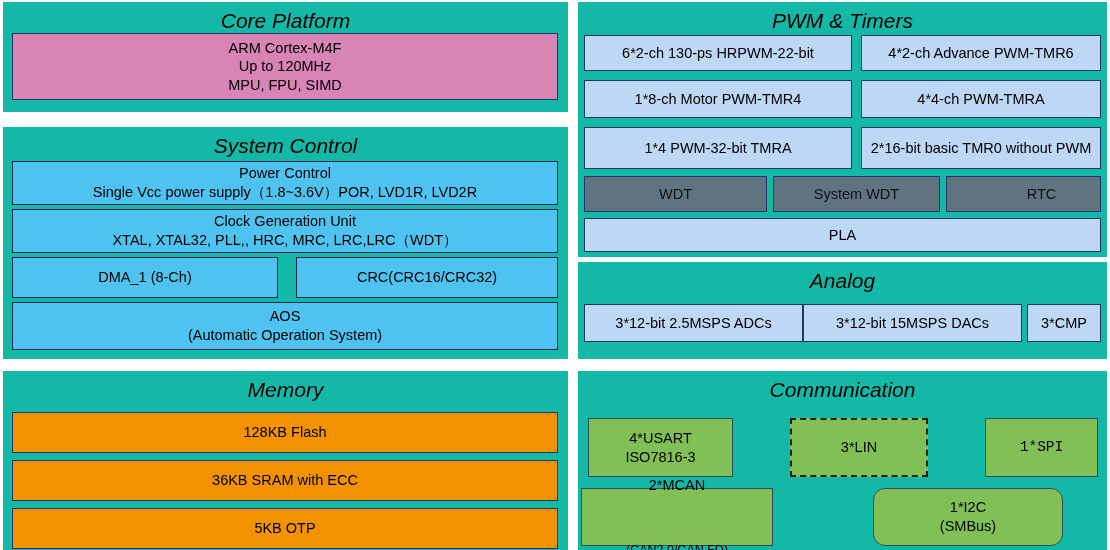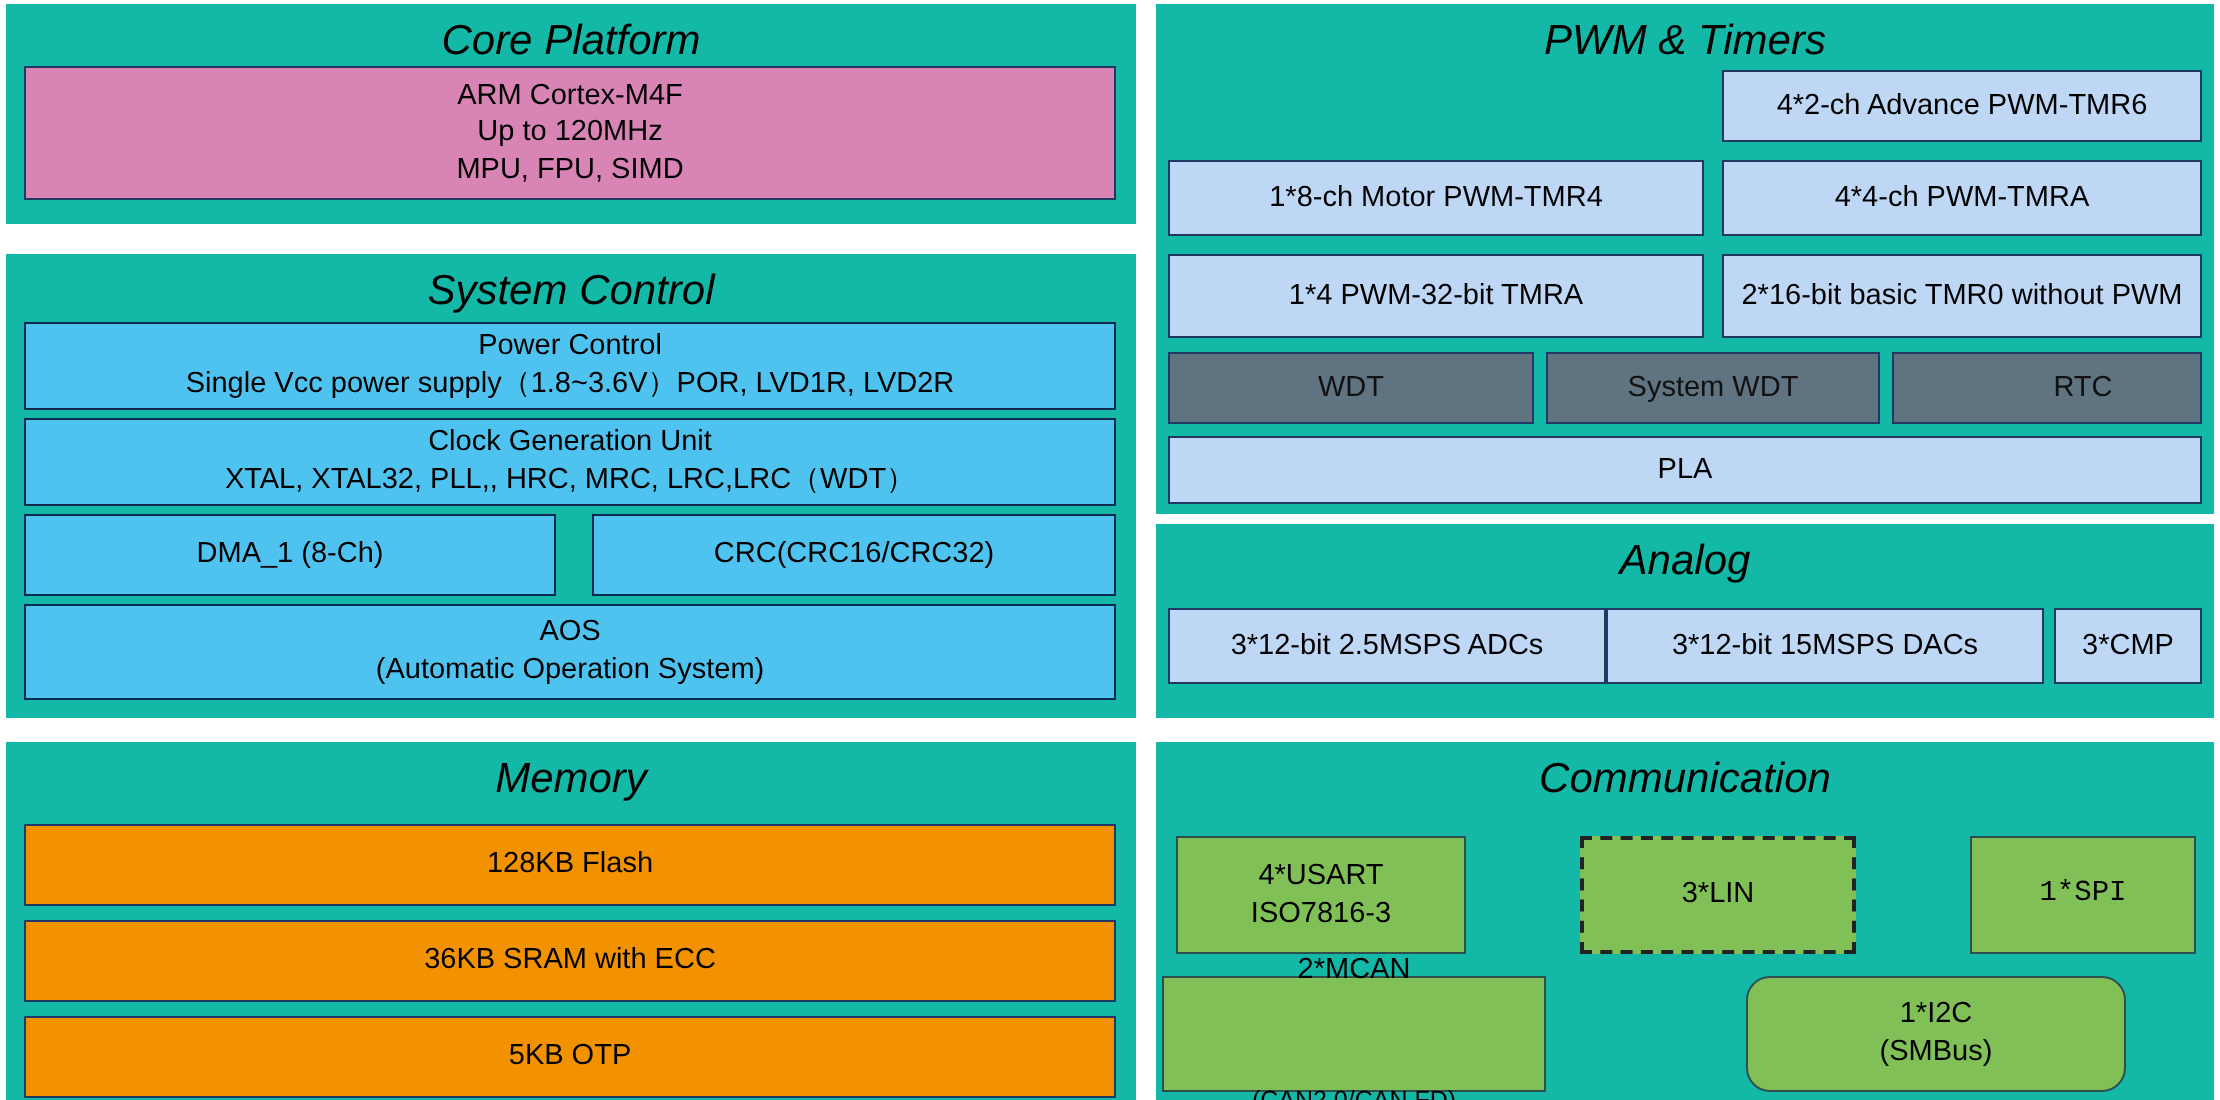--- a/index.html
+++ b/index.html
@@ -90,20 +90,21 @@
   <div class="panel" style="left:3px;top:371px;width:565px;height:179px;">
     <div class="panel-title" style="top:8px;">Memory</div>
     <div class="blk c-orange" style="left:9px;top:41px;width:546px;height:41px;">128KB Flash</div>
     <div class="blk c-orange" style="left:9px;top:89px;width:546px;height:41px;">36KB SRAM with ECC</div>
     <div class="blk c-orange" style="left:9px;top:137px;width:546px;height:41px;">5KB OTP</div>
   </div>
 
   <div class="panel" style="left:578px;top:2px;width:529px;height:255px;">
     <div class="panel-title" style="top:8px;">PWM &amp; Timers</div>
 
+    <div class="blk c-lblue" style="left:6px;top:33px;width:268px;height:36px;">6*2-ch 130-ps HRPWM-22-bit</div>
     <div class="blk c-lblue" style="left:283px;top:33px;width:240px;height:36px;">4*2-ch Advance PWM-TMR6</div>
 
     <div class="blk c-lblue" style="left:6px;top:78px;width:268px;height:38px;">1*8-ch Motor PWM-TMR4</div>
     <div class="blk c-lblue" style="left:283px;top:78px;width:240px;height:38px;">4*4-ch PWM-TMRA</div>
 
     <div class="blk c-lblue" style="left:6px;top:125px;width:268px;height:42px;">1*4 PWM-32-bit TMRA</div>
     <div class="blk c-lblue wrap" style="left:283px;top:125px;width:240px;height:42px;padding:0 6px;">2*16-bit basic TMR0 without PWM</div>
 
     <div class="blk c-slate" style="left:6px;top:174px;width:183px;height:36px;color:#111;">WDT</div>
     <div class="blk c-slate" style="left:195px;top:174px;width:167px;height:36px;color:#111;">System WDT</div>

